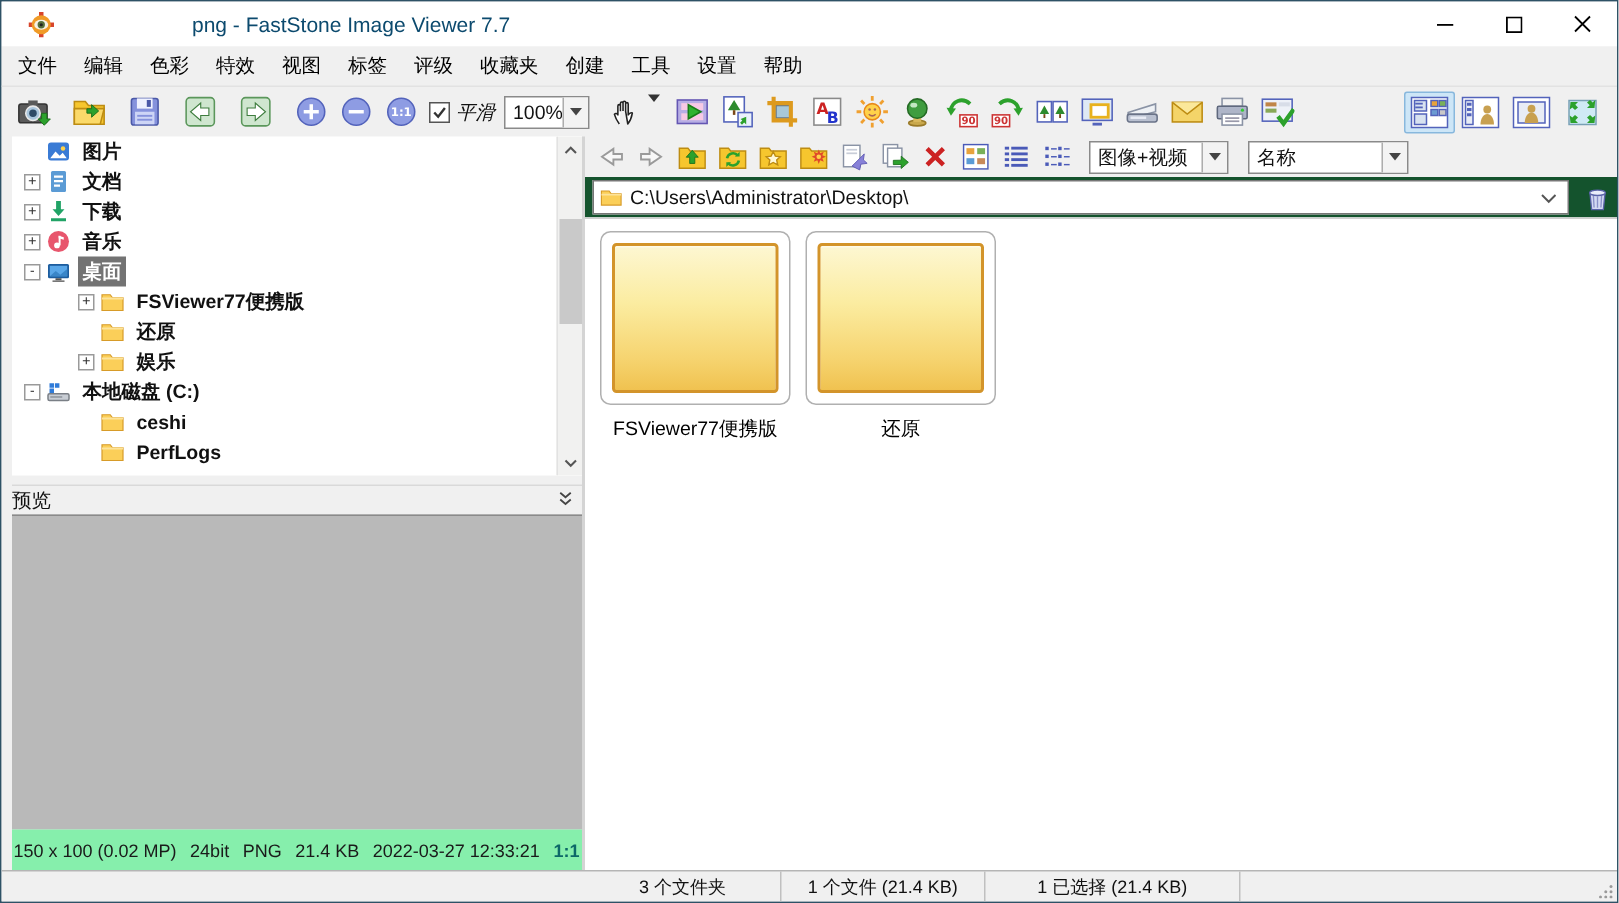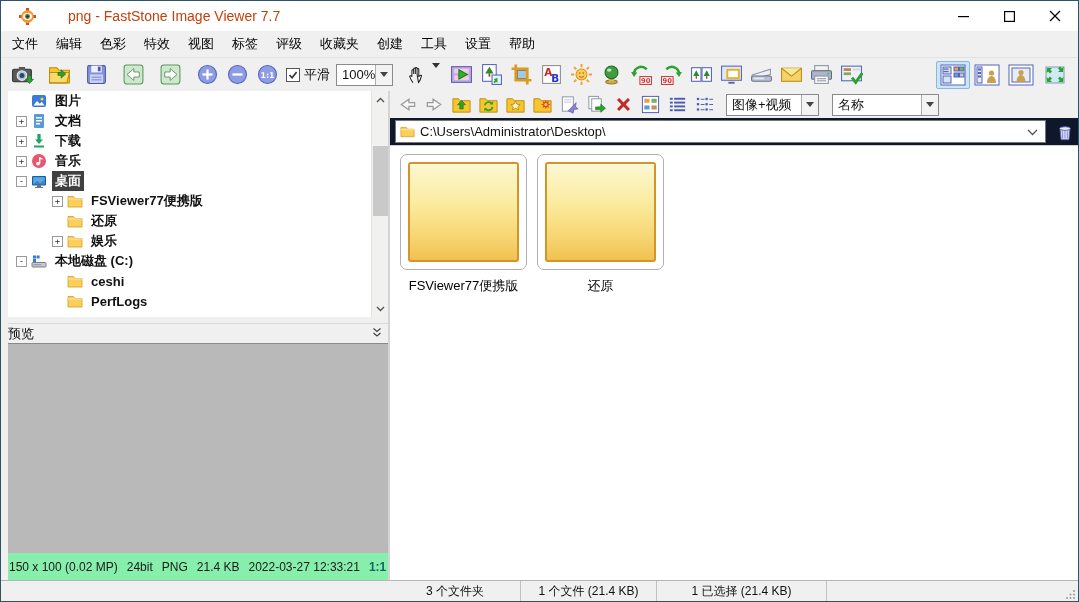--- a/index.html
+++ b/index.html
@@ -3,35 +3,35 @@
 <meta charset="utf-8">
 <style>
   * { box-sizing: border-box; margin: 0; padding: 0; }
   html,body { background:#d8d8d8; }
   body { font-family: "Liberation Sans", "DejaVu Sans", sans-serif; font-size:12px; color:#111; }
   .window { width:1079px; height:602px; background:#f0f0f0; border:1px solid #2e5266; display:flex; flex-direction:column; overflow:hidden; }
 
   
   .titlebar { height:30px; background:#fff; display:flex; align-items:center; flex:0 0 auto; }
   .app-icon { width:17px; height:17px; margin-left:18px; }
-  .title { margin-left:32px; font-size:14px; color:#c2410c; }
+  .title { margin-left:92px; font-size:14px; color:#0c4a6e; }
   .win-controls { margin-left:auto; display:flex; height:100%; }
   .win-btn { width:46px; height:100%; display:flex; align-items:center; justify-content:center; }
 
   
   .menubar { height:27px; background:#f0f0f0; display:flex; align-items:center; padding-left:2px; border-bottom:1px solid #e2e2e2; flex:0 0 auto; }
   .menu-item { padding:4px 9px; font-size:13px; color:#000; }
 
   
   .toolbar { height:33px; background:#f0f0f0; display:flex; align-items:center; padding:0 6px; flex:0 0 auto; }
   .tb { width:30px; height:28px; display:flex; align-items:center; justify-content:center; border:1px solid transparent; border-radius:2px; flex:0 0 auto; }
   .tb svg { width:23px; height:23px; }
   .tb.sm svg { width:21px; height:21px; }
   .gap { width:7px; flex:0 0 auto; }
-  .smooth { display:flex; align-items:center; margin:0 6px 0 4px; }
+  .smooth { display:flex; align-items:center; margin:0 6px 0 4px;font-style:italic; }
   .cbx { width:14px; height:14px; border:1px solid #555; background:#fff; display:flex; align-items:center; justify-content:center; margin-right:4px; }
   .smooth-label { font-size:13px; }
   .combo { height:22px; background:#fff; border:1px solid #8a8a8a; display:flex; align-items:center; }
   .combo .val { flex:1; padding:0 5px; font-size:13px; white-space:nowrap; overflow:hidden; }
   .combo .arrow-btn { width:17px; height:100%; border-left:1px solid #adadad; background:#f3f3f3; display:flex; align-items:center; justify-content:center; }
   .tri-down { width:0; height:0; border-left:4px solid transparent; border-right:4px solid transparent; border-top:5px solid #444; }
   .zoom-combo { width:57px; margin-right:8px; }
   .hand-wrap { display:flex; align-items:center; }
   .caret-sm { margin:0 6px 0 1px; }
   .view-group { margin-left:auto; display:flex; }
@@ -42,21 +42,21 @@
   
   .content { flex:1; display:flex; min-height:0; }
   .left-col { width:389px; flex:0 0 auto; display:flex; flex-direction:column; border-right:2px solid #d4d4d4; background:#f0f0f0; padding-left:7px; }
   .tree-wrap { height:226px; background:#fff; position:relative; overflow:hidden; flex:0 0 auto; }
   .tree-row { height:20px; display:flex; align-items:center; white-space:nowrap; }
   .tree-row .exp { width:11px; height:11px; border:1px solid #9a9a9a; background:#fff; font-size:9px; line-height:9px; text-align:center; color:#333; margin-right:4px; flex:0 0 auto; font-family:"DejaVu Sans Mono", monospace; }
   .tree-row.noexp .exp { border-color:transparent; background:transparent; color:transparent; }
   .tree-row .ticon { width:16px; height:16px; margin-right:5px; flex:0 0 auto; }
   .tree-row .ticon svg { width:16px; height:16px; display:block; }
   .tlabel { font-size:13px; padding:1px 3px;font-weight:bold; }
-  .tree-row.selected .tlabel { background:#404040; color:#fff; }
+  .tree-row.selected .tlabel { background:#737373; color:#fff; }
   .lv1 { padding-left:8px; }
   .lv2 { padding-left:44px; }
   .vscroll { position:absolute; top:0; right:0; width:17px; height:100%; background:#f1f1f0; border-left:1px solid #e2e2e2; }
   .vs-btn { height:17px; display:flex; align-items:center; justify-content:center; }
   .vs-btn.bottom { position:absolute; bottom:0; width:100%; }
   .vs-thumb { position:absolute; top:55px; left:1px; width:15px; height:70px; background:#c9c9c9; }
 
   .splitter { height:6px; background:#f0f0f0; flex:0 0 auto; }
   .preview-hdr { height:20px; background:#f0f0f0; display:flex; align-items:center; border-top:1px solid #d9d9d9; flex:0 0 auto; }
   .preview-hdr .ph-label { font-size:13px; color:#111; }
@@ -67,21 +67,21 @@
   .ratio { color:#0d6868; font-weight:bold; margin-right:7px; }
   .info-ic { width:19px; height:16px; margin-right:7px; flex:0 0 auto; }
 
   
   .main-col { flex:1; display:flex; flex-direction:column; min-width:0; }
   .nav-bar { height:27px; display:flex; align-items:center; padding:0 4px; background:#f0f0f0; flex:0 0 auto; }
   .nb { width:27px; height:24px; display:flex; align-items:center; justify-content:center; border:1px solid transparent; border-radius:2px; flex:0 0 auto; }
   .nb svg { width:21px; height:21px; }
   .filter-combo { width:93px; margin-left:8px; }
   .sort-combo { width:107px; margin-left:13px; }
-  .addr-row { height:27px; display:flex; align-items:center; padding:0 0 0 5px; background:#0f172a; flex:0 0 auto; }
+  .addr-row { height:27px; display:flex; align-items:center; padding:0 0 0 5px; background:#14532d; flex:0 0 auto; }
   .addr-combo { flex:1; height:23px; background:#fff; border:1px solid #767676; display:flex; align-items:center; padding:0 4px; }
   .addr-combo .fico { width:15px; height:13px; margin-right:5px; flex:0 0 auto; }
   .addr-text { flex:1; font-size:13px; white-space:nowrap; overflow:hidden; }
   .addr-chevron { margin:0 3px; }
   .trash-btn { width:26px; height:24px; margin-left:6px; display:flex; align-items:center; justify-content:center; border:1px solid transparent; flex:0 0 auto; }
   .thumbs { flex:1; background:#fff; border-top:1px solid #d0d0d0; padding:8px 0 0 10px; display:flex; align-items:flex-start; min-height:0; }
   .fcard { width:127px; margin-right:10px; }
   .fcard .box { width:127px; height:116px; border:1px solid #b0b0b0; border-radius:7px; background:#fff; padding:7px; }
   .fcard .folder-big { width:100%; height:100%; border:2px solid #d3942a; border-radius:3px; background:linear-gradient(180deg,#fdf7d2 0%, #fbeca0 40%, #f6d470 75%, #f2c círc 100%); background:linear-gradient(180deg,#fdf7d2 0%, #fbeca0 40%, #f6d470 78%, #f0c250 100%); box-shadow:inset 0 1px 0 #fffbe8; }
   .fcard .fname { text-align:center; margin-top:7px; font-size:13px; color:#000; }

